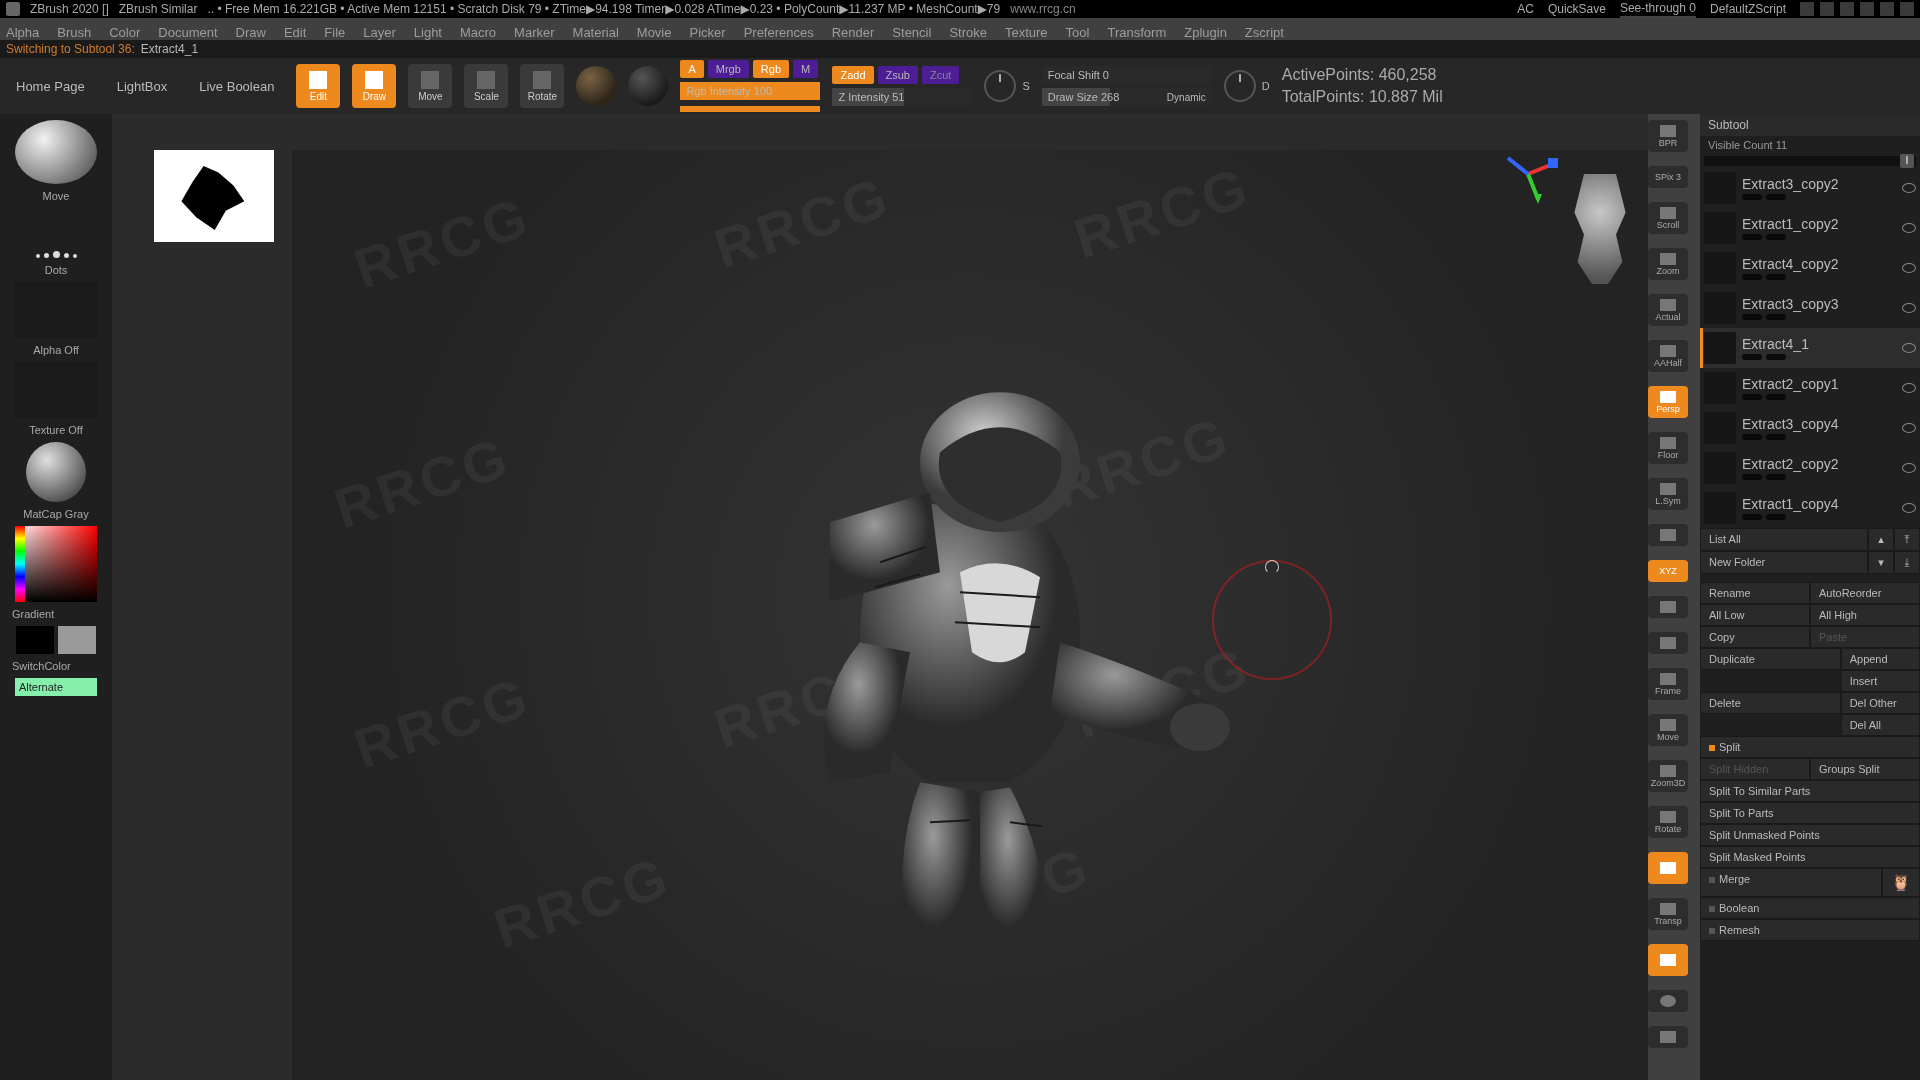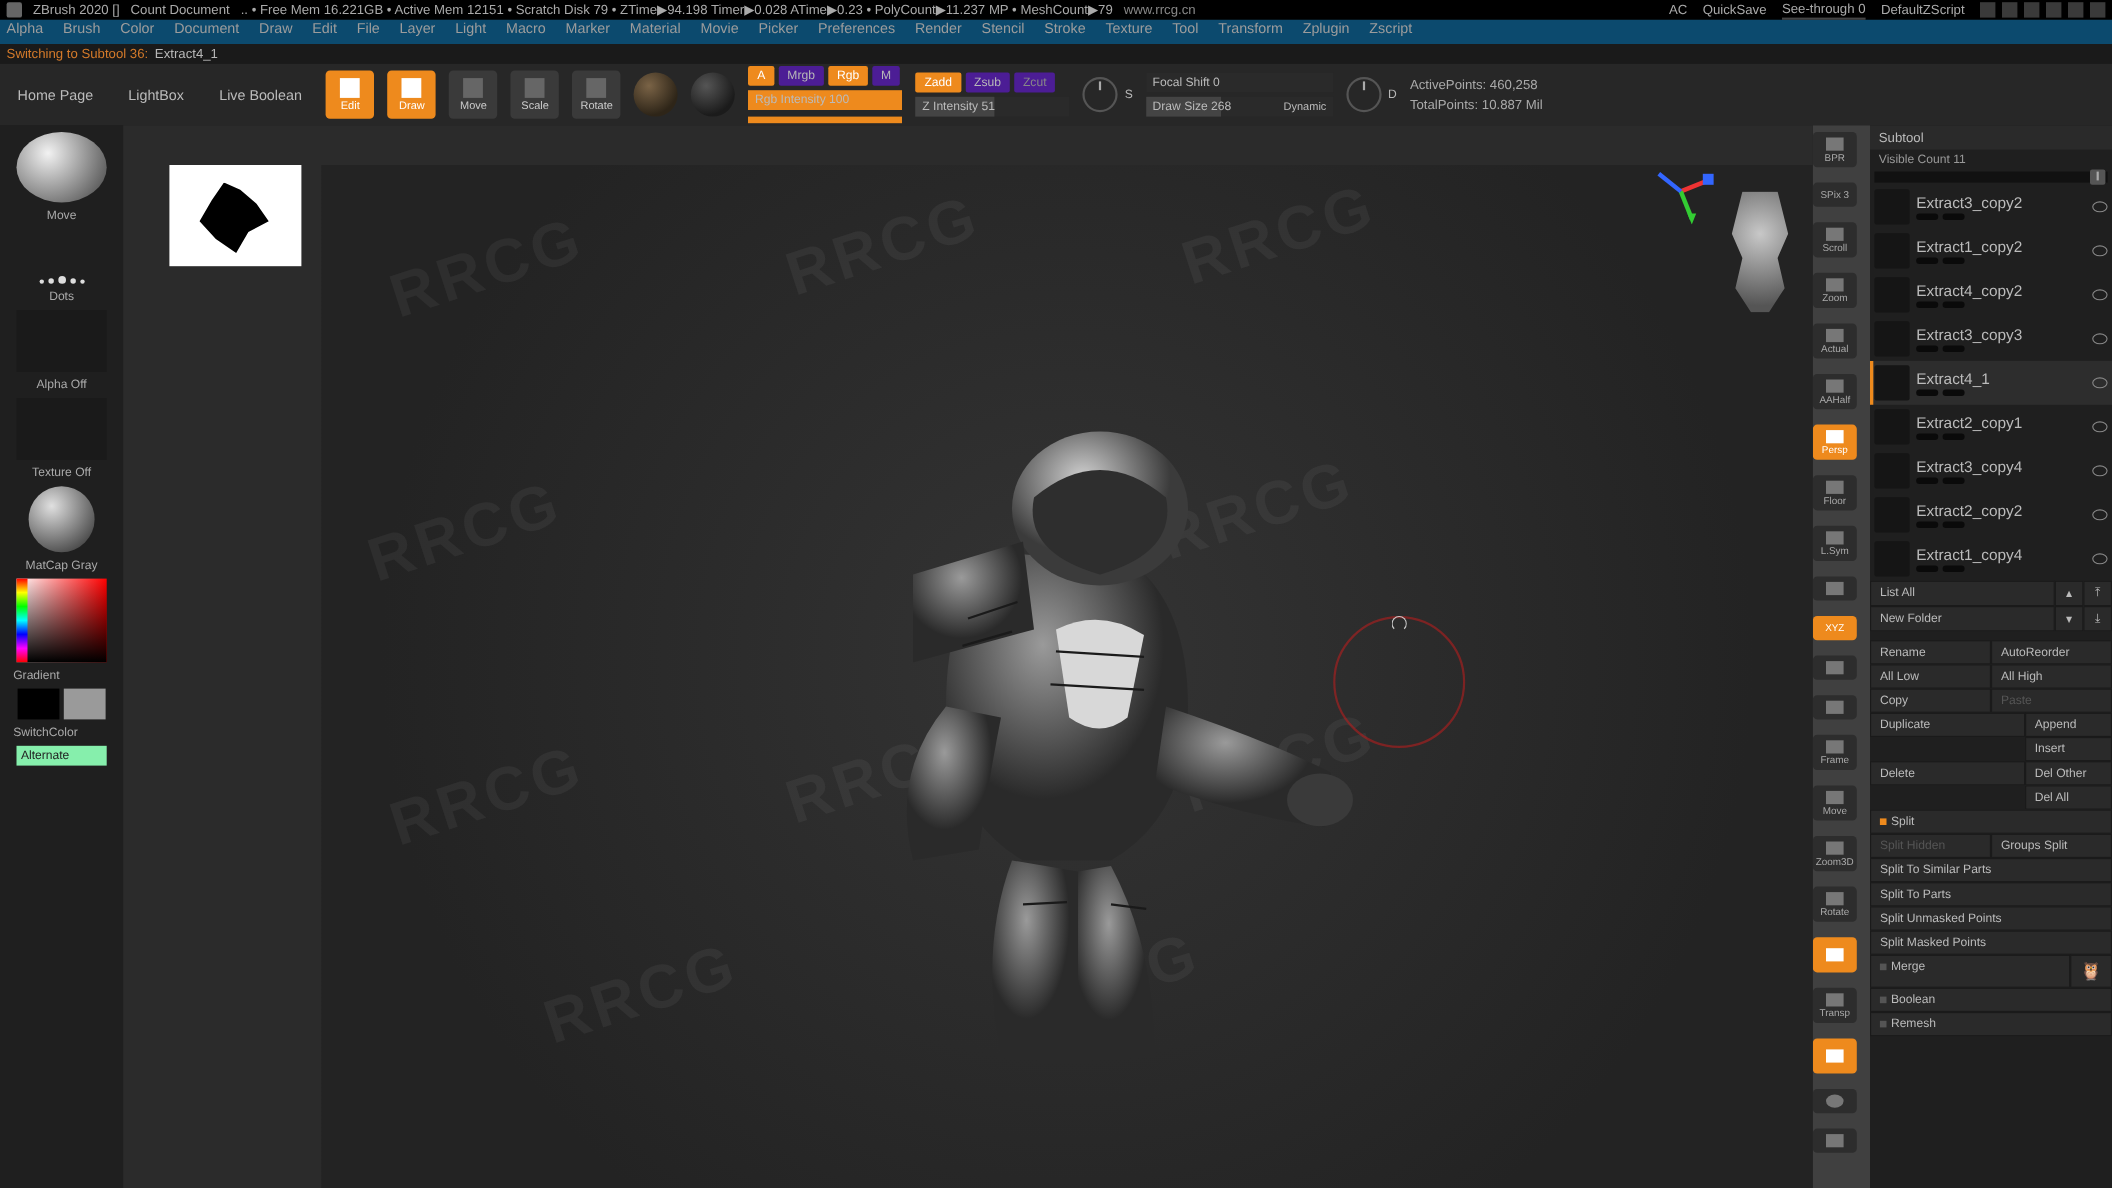--- a/index.html
+++ b/index.html
@@ -5,42 +5,42 @@
   *{box-sizing:border-box;margin:0;padding:0;font-family:Arial,Helvetica,sans-serif;user-select:none}
   body{width:1920px;height:1080px;background:#202020;color:#b8b8b8;font-size:13px;overflow:hidden;position:relative}
   
   .titlebar{height:18px;background:#000000;display:flex;align-items:center;padding:0 6px;font-size:12px;color:#aaa}
   .titlebar .left{display:flex;gap:10px;align-items:center}
   .titlebar .right{margin-left:auto;display:flex;gap:14px;align-items:center}
   .titlebar .glyphs{display:flex;gap:6px}
   .titlebar .glyph{width:14px;height:14px;background:#3a3a3a}
   .logo{width:14px;height:14px;background:#666;border-radius:2px}
   
-  .menubar{height:22px;background:#0c4a6e;display:flex;align-items:flex-start;padding:0 6px;font-size:13px;color:#9c9c9c;gap:18px}
+  .menubar{height:22px;background:#404040;display:flex;align-items:flex-end;padding:0 6px;font-size:13px;color:#9c9c9c;gap:18px}
   .menubar span{cursor:pointer}
   
   .statusline{height:18px;background:#1a1a1a;display:flex;align-items:center;font-size:12px;gap:6px;padding-left:6px}
   .statusline .status-orange{color:#d47a2a}
   
   .shelf{height:56px;background:#272727;display:flex;align-items:center;padding:0 6px;gap:12px}
   .shelf .txtbtn{color:#bbb;font-size:13px;padding:0 10px;height:40px;display:flex;align-items:center;cursor:pointer}
   .shelf .iconbtn{width:44px;height:44px;background:#3a3a3a;border-radius:4px;display:flex;flex-direction:column;align-items:center;justify-content:center;font-size:10px;color:#ccc;gap:2px}
   .shelf .iconbtn.active{background:#ee8a1d;color:#fff}
   .shelf .iconbtn .glyph{width:18px;height:18px;background:#666}
   .shelf .iconbtn.active .glyph{background:#fff}
   .shelf .circle{width:40px;height:40px;border-radius:50%;background:radial-gradient(circle at 35% 30%,#555,#1b1b1b 70%)}
   .shelf .smallbtn{height:18px;padding:0 8px;background:#4c1d95;font-size:11px;display:flex;align-items:center;border-radius:2px}
   .shelf .smallbtn.orange{background:#ee8a1d;color:#fff}
   .shelf .smallbtn.gray{color:#888}
   .shelf .col{display:flex;flex-direction:column;gap:4px}
   .shelf .row{display:flex;gap:4px;align-items:center}
   .shelf .slider{position:relative;height:18px;width:140px;background:#2a2a2a;font-size:11px;color:#bbb;display:flex;align-items:center;padding:0 6px}
   .shelf .slider .fill{position:absolute;left:0;top:0;bottom:0;background:#ee8a1d}
   .shelf .slider span{position:relative;z-index:1}
-  .shelf .info{font-size:12px;color:#aaa;display:flex;flex-direction:column;gap:4px}
+  .shelf .info{font-size:16px;color:#aaa;display:flex;flex-direction:column;gap:4px}
   .shelf .orangebar{height:6px;background:#ee8a1d;margin-top:2px}
   .knob{width:32px;height:32px;border-radius:50%;border:2px solid #555;position:relative}
   .knob::after{content:"";position:absolute;left:50%;top:2px;width:2px;height:8px;background:#aaa;transform:translateX(-50%)}
   
   .mainrow{display:flex;height:calc(1080px - 18px - 22px - 18px - 56px)}
   
   .lefttools{width:112px;background:#1f1f1f;display:flex;flex-direction:column;align-items:center;padding:6px;gap:6px}
   .lefttools .brushthumb{width:82px;height:64px;border-radius:50%;background:radial-gradient(circle at 35% 30%,#f2f2f2,#585858 85%);}
   .lefttools .lbl{font-size:11px;color:#aaa}
   .lefttools .dots{width:82px;height:50px;display:flex;align-items:flex-end;justify-content:center;gap:4px}
@@ -97,21 +97,21 @@
   .headprev{position:absolute;right:8px;top:60px;width:80px;height:110px;background:radial-gradient(circle at 50% 35%,#c8c8c8,#555 80%);clip-path:polygon(30% 0,70% 0,82% 35%,70% 55%,78% 80%,60% 100%,40% 100%,22% 80%,30% 55%,18% 35%)}
   .axisXYZ{position:absolute;right:90px;top:30px;width:60px;height:60px}
 </style>
 </head>
 <body>
 
 <div class="titlebar">
   <div class="left">
     <div class="logo"></div>
     <span>ZBrush 2020 []</span>
-    <span>Count Document</span>
+    <span>ZBrush Similar</span>
     <span>.. • Free Mem 16.221GB • Active Mem 12151 • Scratch Disk 79 • ZTime▶94.198 Timer▶0.028 ATime▶0.23 • PolyCount▶11.237 MP • MeshCount▶79</span>
     <span style="color:#888">www.rrcg.cn</span>
   </div>
   <div class="right">
     <span>AC</span>
     <span>QuickSave</span>
     <span style="border-bottom:2px solid #444;padding-bottom:1px">See-through  0</span>
     <span>DefaultZScript</span>
     <div class="glyphs">
       <div class="glyph"></div>

